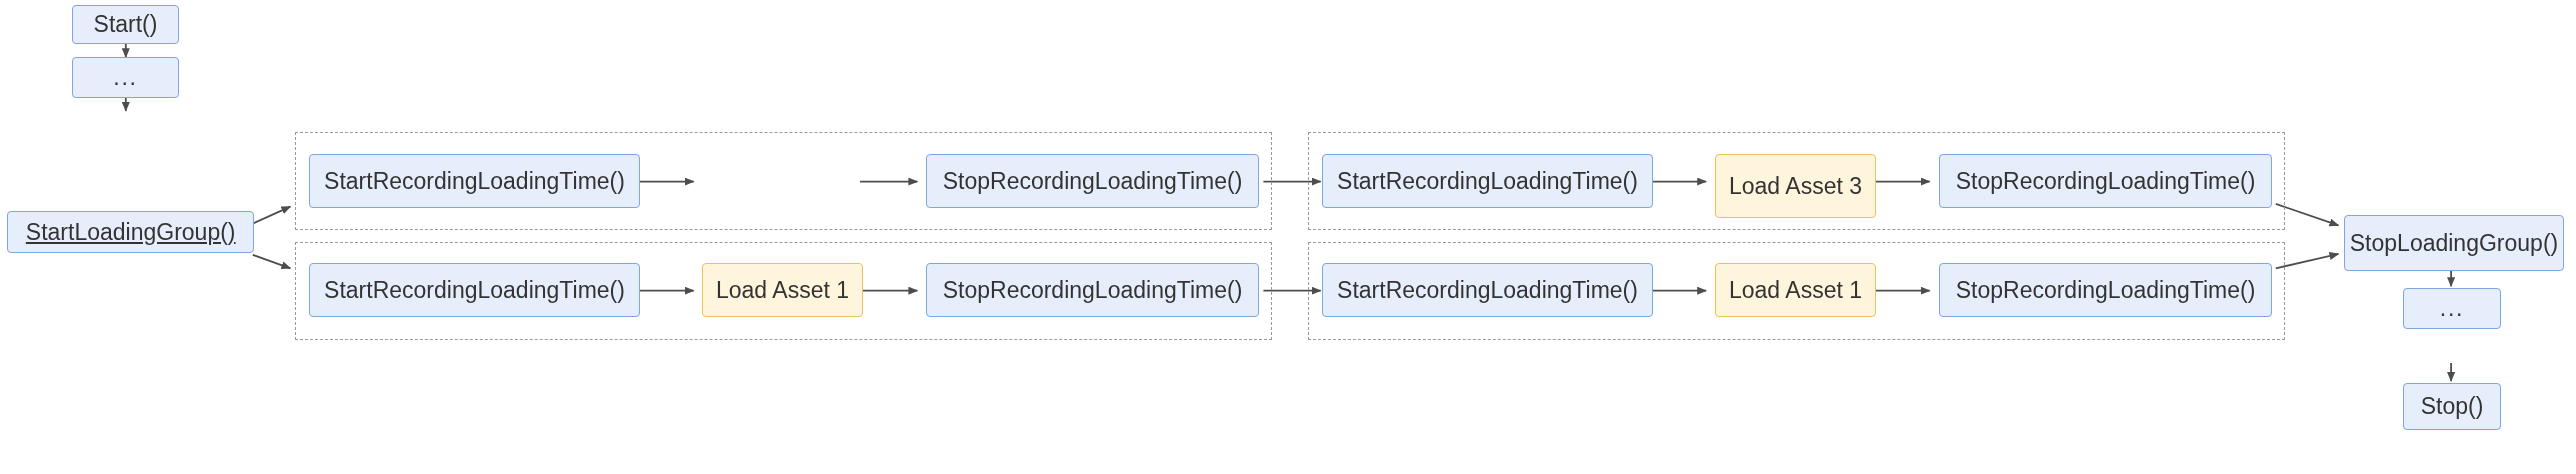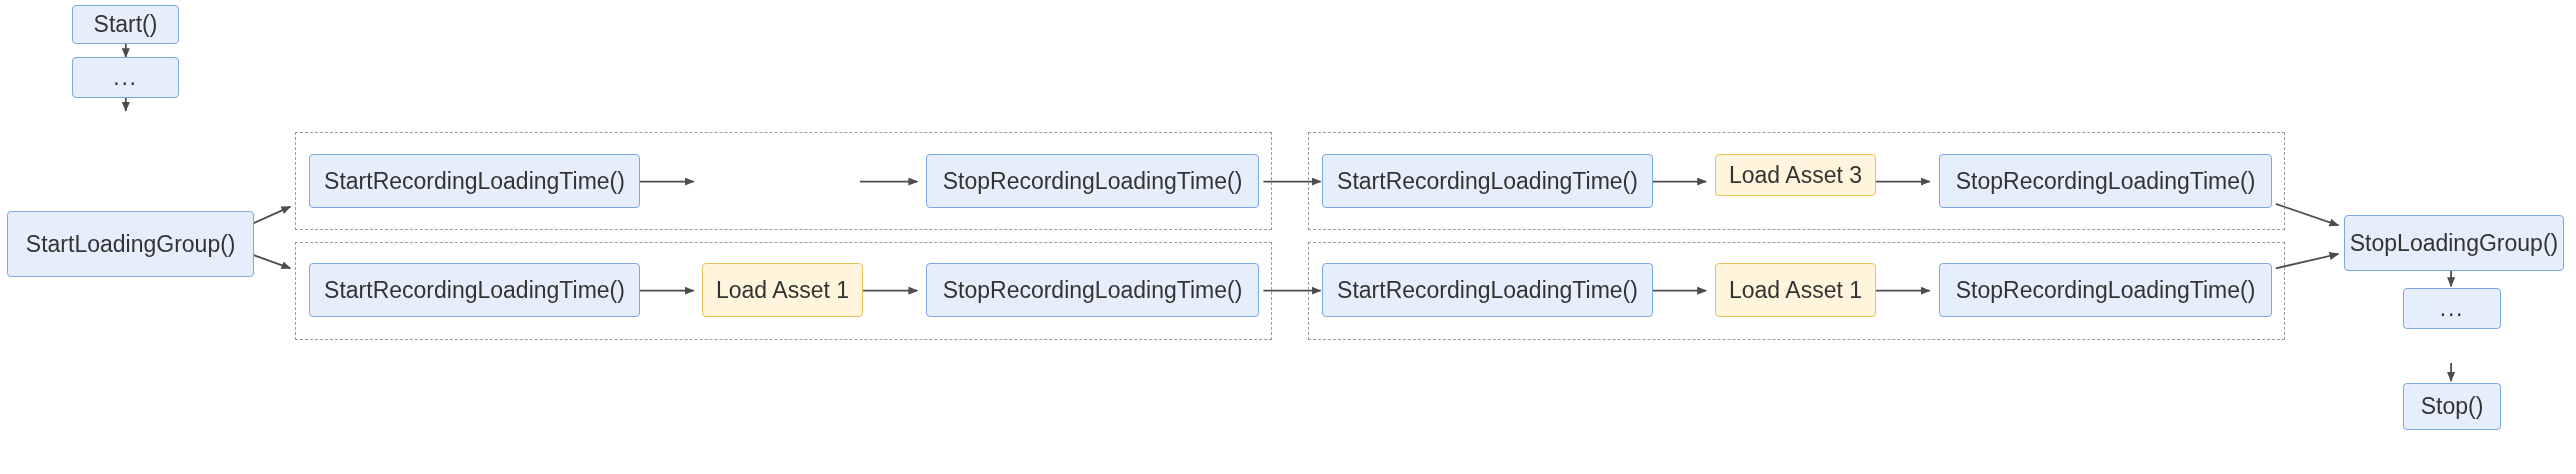--- a/index.html
+++ b/index.html
@@ -97,31 +97,31 @@
       <path d="M2544,300 L2614,284"></path>
 
       <path d="M2740,300 L2740,320"></path>
 
       <path d="M2740,406 L2740,426"></path>
     </g>
   </svg>
 
   <div class="node" style="left:72px; top:5.4px; width:107px; height:39px;">Start()</div>
   <div class="node ellipsis" style="left:72px; top:57px; width:107px; height:41px;">...</div>
-  <div class="node" style="left:7.2px; top:211px; width:247px; height:66px;">StartLoadingGroup()</div>
+  <div class="node" style="left:7.2px; top:211px; width:247px; height:42px;text-decoration:underline;">StartLoadingGroup()</div>
 
   <div class="node" style="left:309px; top:154px; width:331px; height:54px;">StartRecordingLoadingTime()</div>
   <div class="node" style="left:926px; top:154px; width:333px; height:54px;">StopRecordingLoadingTime()</div>
 
   <div class="node" style="left:309px; top:263px; width:331px; height:54px;">StartRecordingLoadingTime()</div>
   <div class="node asset" style="left:702px; top:263px; width:161px; height:54px;">Load Asset 1</div>
   <div class="node" style="left:926px; top:263px; width:333px; height:54px;">StopRecordingLoadingTime()</div>
 
   <div class="node" style="left:1322px; top:154px; width:331px; height:54px;">StartRecordingLoadingTime()</div>
-  <div class="node asset" style="left:1715px; top:154px; width:161px; height:42px;">Load Asset 3</div>
+  <div class="node asset" style="left:1715px; top:154px; width:161px; height:64px;">Load Asset 3</div>
   <div class="node" style="left:1939px; top:154px; width:333px; height:54px;">StopRecordingLoadingTime()</div>
 
   <div class="node" style="left:1322px; top:263px; width:331px; height:54px;">StartRecordingLoadingTime()</div>
   <div class="node asset" style="left:1715px; top:263px; width:161px; height:54px;">Load Asset 1</div>
   <div class="node" style="left:1939px; top:263px; width:333px; height:54px;">StopRecordingLoadingTime()</div>
 
   <div class="node" style="left:2344px; top:215px; width:220px; height:56px;">StopLoadingGroup()</div>
   <div class="node ellipsis" style="left:2403px; top:288px; width:98px; height:41px;">...</div>
   <div class="node" style="left:2403px; top:383px; width:98px; height:47px;">Stop()</div>
 

